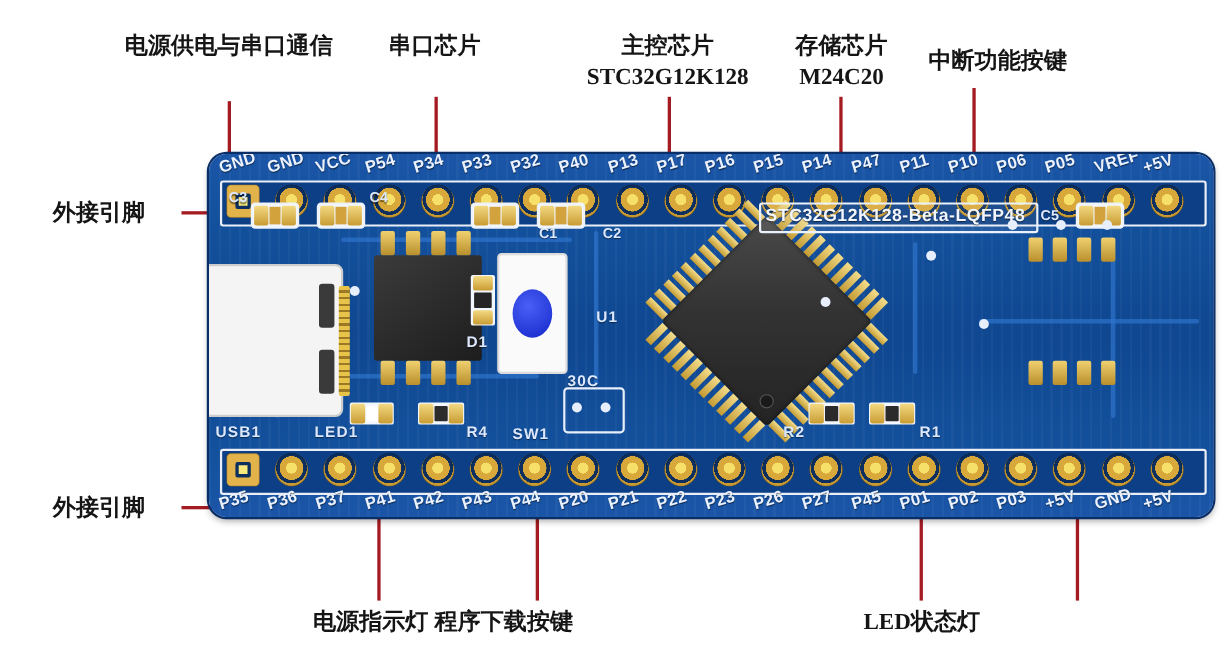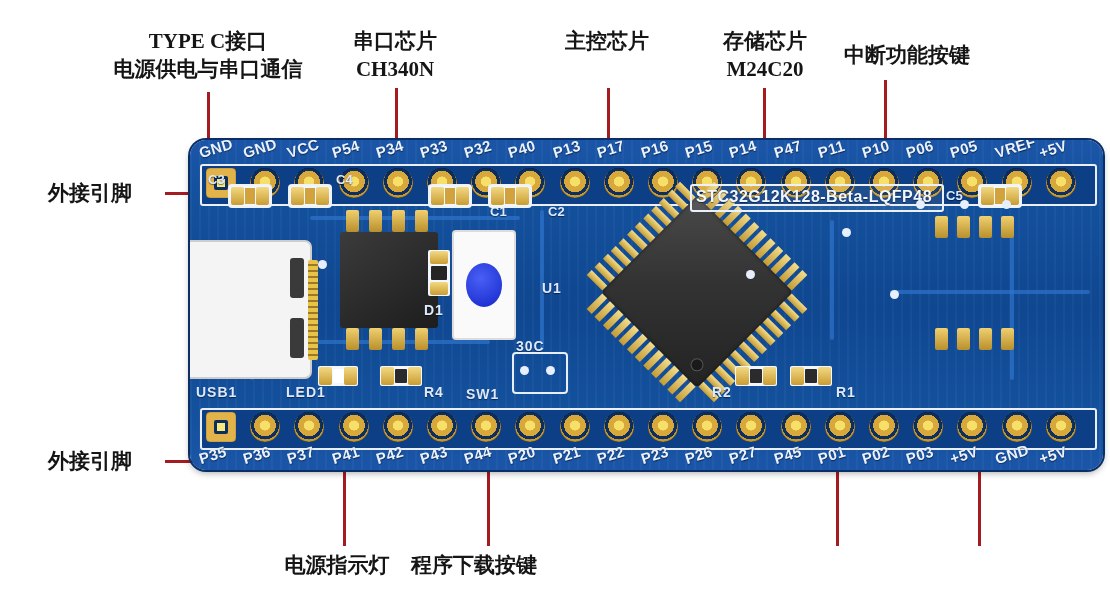--- a/index.html
+++ b/index.html
@@ -106,29 +106,28 @@
   .outl{position:absolute;border:2px solid #e7eefc;border-radius:4px;}
   .silkbox{position:absolute;border:2px solid #eaf1fd;border-radius:3px;background:rgba(255,255,255,.08);}
   .mark{position:absolute;color:#cfe0f8;font-family:"Liberation Sans","DejaVu Sans",sans-serif;font-size:12px;font-weight:700;}
 </style>
 </head>
 <body>
 
 <div id="root">
 
   <div class="anno cn sz22" style="left:108px;top:28px;width:200px;">
-    <span class="l1">TYPE C接口</span>
     <span class="l2">电源供电与串口通信</span>
   </div>
   <div class="anno cn sz22" style="left:320px;top:28px;width:150px;">
     <span class="l1">串口芯片</span>
-    <span class="l2">CH340N</span>
   </div>
   <div class="anno cn sz22" style="left:512px;top:28px;width:190px;">
     <span class="l1">主控芯片</span>
+    <span class="l2">STC32G12K128</span>
   </div>
   <div class="anno cn sz22" style="left:700px;top:28px;width:130px;">
     <span class="l1">存储芯片</span>
     <span class="l2">M24C20</span>
   </div>
   <div class="anno cn sz22" style="left:826px;top:42px;width:162px;">
     <span class="l1">中断功能按键</span>
   </div>
 
   <div class="lead vline" style="left:207px;top:92px;height:156px;"></div>
@@ -157,26 +156,29 @@
   </div>
   <div class="lead hline" style="left:165px;top:460px;width:45px;"></div>
   <div class="arrowhead ah-right" style="left:206px;top:455px;"></div>
 
   <div class="anno cn sz22" style="left:278px;top:552px;width:118px;">
     <span class="l1">电源指示灯</span>
   </div>
   <div class="lead vline" style="left:343px;top:398px;height:148px;"></div>
   <div class="arrowhead ah-up" style="left:337px;top:386px;"></div>
 
-  <div class="anno cn sz22" style="left:400px;top:552px;width:148px;">
+  <div class="anno cn sz22" style="left:384px;top:552px;width:148px;">
     <span class="l1">程序下载按键</span>
   </div>
   <div class="lead vline" style="left:487px;top:360px;height:186px;"></div>
   <div class="arrowhead ah-up" style="left:481px;top:348px;"></div>
 
+  <div class="anno cn sz22" style="left:778px;top:552px;width:120px;">
+    <span class="l1">LED状态灯</span>
+  </div>
   <div class="lead vline" style="left:836px;top:392px;height:154px;"></div>
   <div class="lead hline" style="left:836px;top:392px;width:122px;"></div>
   <div class="arrowhead ah-right" style="left:954px;top:387px;"></div>
 
   <div class="lead vline" style="left:978px;top:318px;height:228px;"></div>
   <div class="arrowhead ah-up" style="left:972px;top:306px;"></div>
 
   <div id="pcb">
 
     <div class="trace" style="left:120px;top:76px;width:210px;height:4px;"></div>

